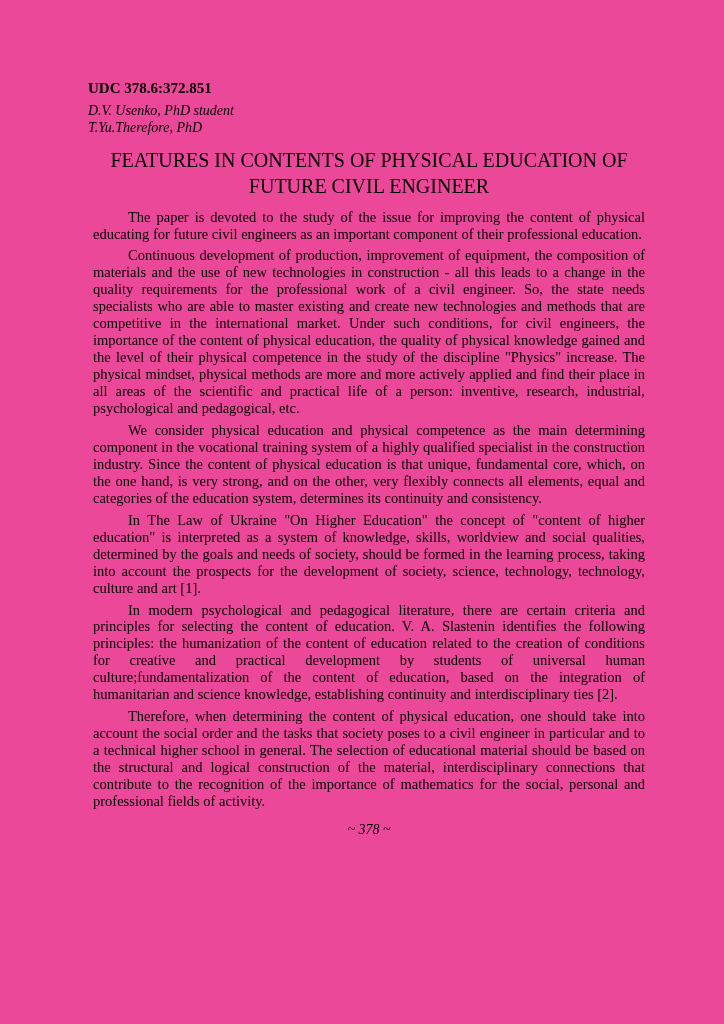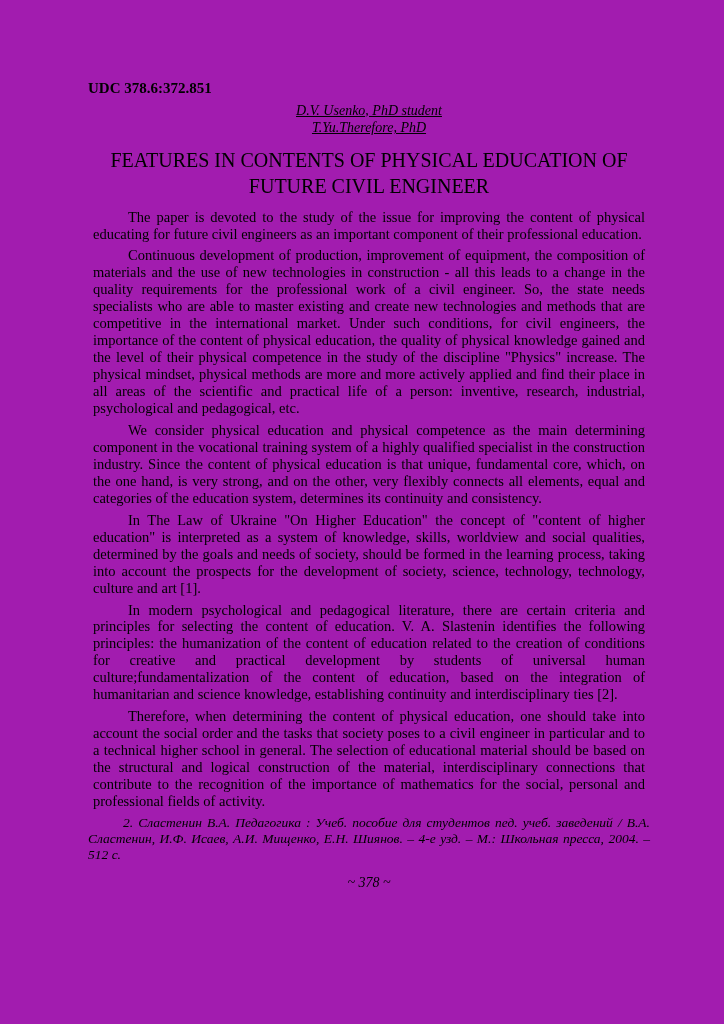--- a/index.html
+++ b/index.html
@@ -5,40 +5,39 @@
   html, body {
     margin: 0;
     padding: 0;
     background: #ffffff;
   }
   .page {
     position: relative;
     width: 724px;
     height: 1024px;
     box-sizing: border-box;
-    background: #a21caf;
+    background: #ec4899;
     color: #000000;
     font-family: "Liberation Serif", "DejaVu Serif", serif;
     font-size: 14.5px;
     line-height: 1.17;
     padding: 80px 74px 30px 88px;
     overflow: hidden;
   }
   .udc {
     font-weight: bold;
     font-size: 15px;
     margin: 0 0 4px 0;
   }
   .authors {
-    text-align: center;
+    text-align: left;
     font-style: italic;
     font-size: 14px;
     line-height: 1.25;
     margin: 0 0 6px 0;
-    text-decoration: underline;
   }
   .title {
     text-align: center;
     font-weight: normal;
     font-size: 20px;
     line-height: 1.3;
     margin: 10px 0 10px 0;
   }
   .body-par {
     margin: 5px;
@@ -87,17 +86,16 @@
   <p class="body-par">We consider physical education and physical competence as the main determining component in the vocational training system of a highly qualified specialist in the construction industry. Since the content of physical education is that unique, fundamental core, which, on the one hand, is very strong, and on the other, very flexibly connects all elements, equal and categories of the education system, determines its continuity and consistency.</p>
 
   <p class="body-par">In The Law of Ukraine "On Higher Education" the concept of "content of higher education" is interpreted as a system of knowledge, skills, worldview and social qualities, determined by the goals and needs of society, should be formed in the learning process, taking into account the prospects for the development of society, science, technology, technology, culture and art [1].</p>
 
   <p class="body-par">In modern psychological and pedagogical literature, there are certain criteria and principles for selecting the content of education. V. A. Slastenin identifies the following principles: the humanization of the content of education related to the creation of conditions for creative and practical development by students of universal human culture;fundamentalization of the content of education, based on the integration of humanitarian and science knowledge, establishing continuity and interdisciplinary ties [2].</p>
 
   <p class="body-par">Therefore, when determining the content of physical education, one should take into account the social order and the tasks that society poses to a civil engineer in particular and to a technical higher school in general. The selection of educational material should be based on the structural and logical construction of the material, interdisciplinary connections that contribute to the recognition of the importance of mathematics for the social, personal and professional fields of activity.</p>
 
 
 
-  <p class="lit-item">2. Сластенин В.А. Педагогика : Учеб. пособие для студентов пед. учеб. заведений / В.А. Сластенин, И.Ф. Исаев, А.И. Мищенко, Е.Н. Шиянов. – 4-е узд. – М.: Школьная пресса, 2004. – 512 с.</p>
 
   <div class="page-number">~ 378 ~</div>
 
 </div>
 
 </body></html>

